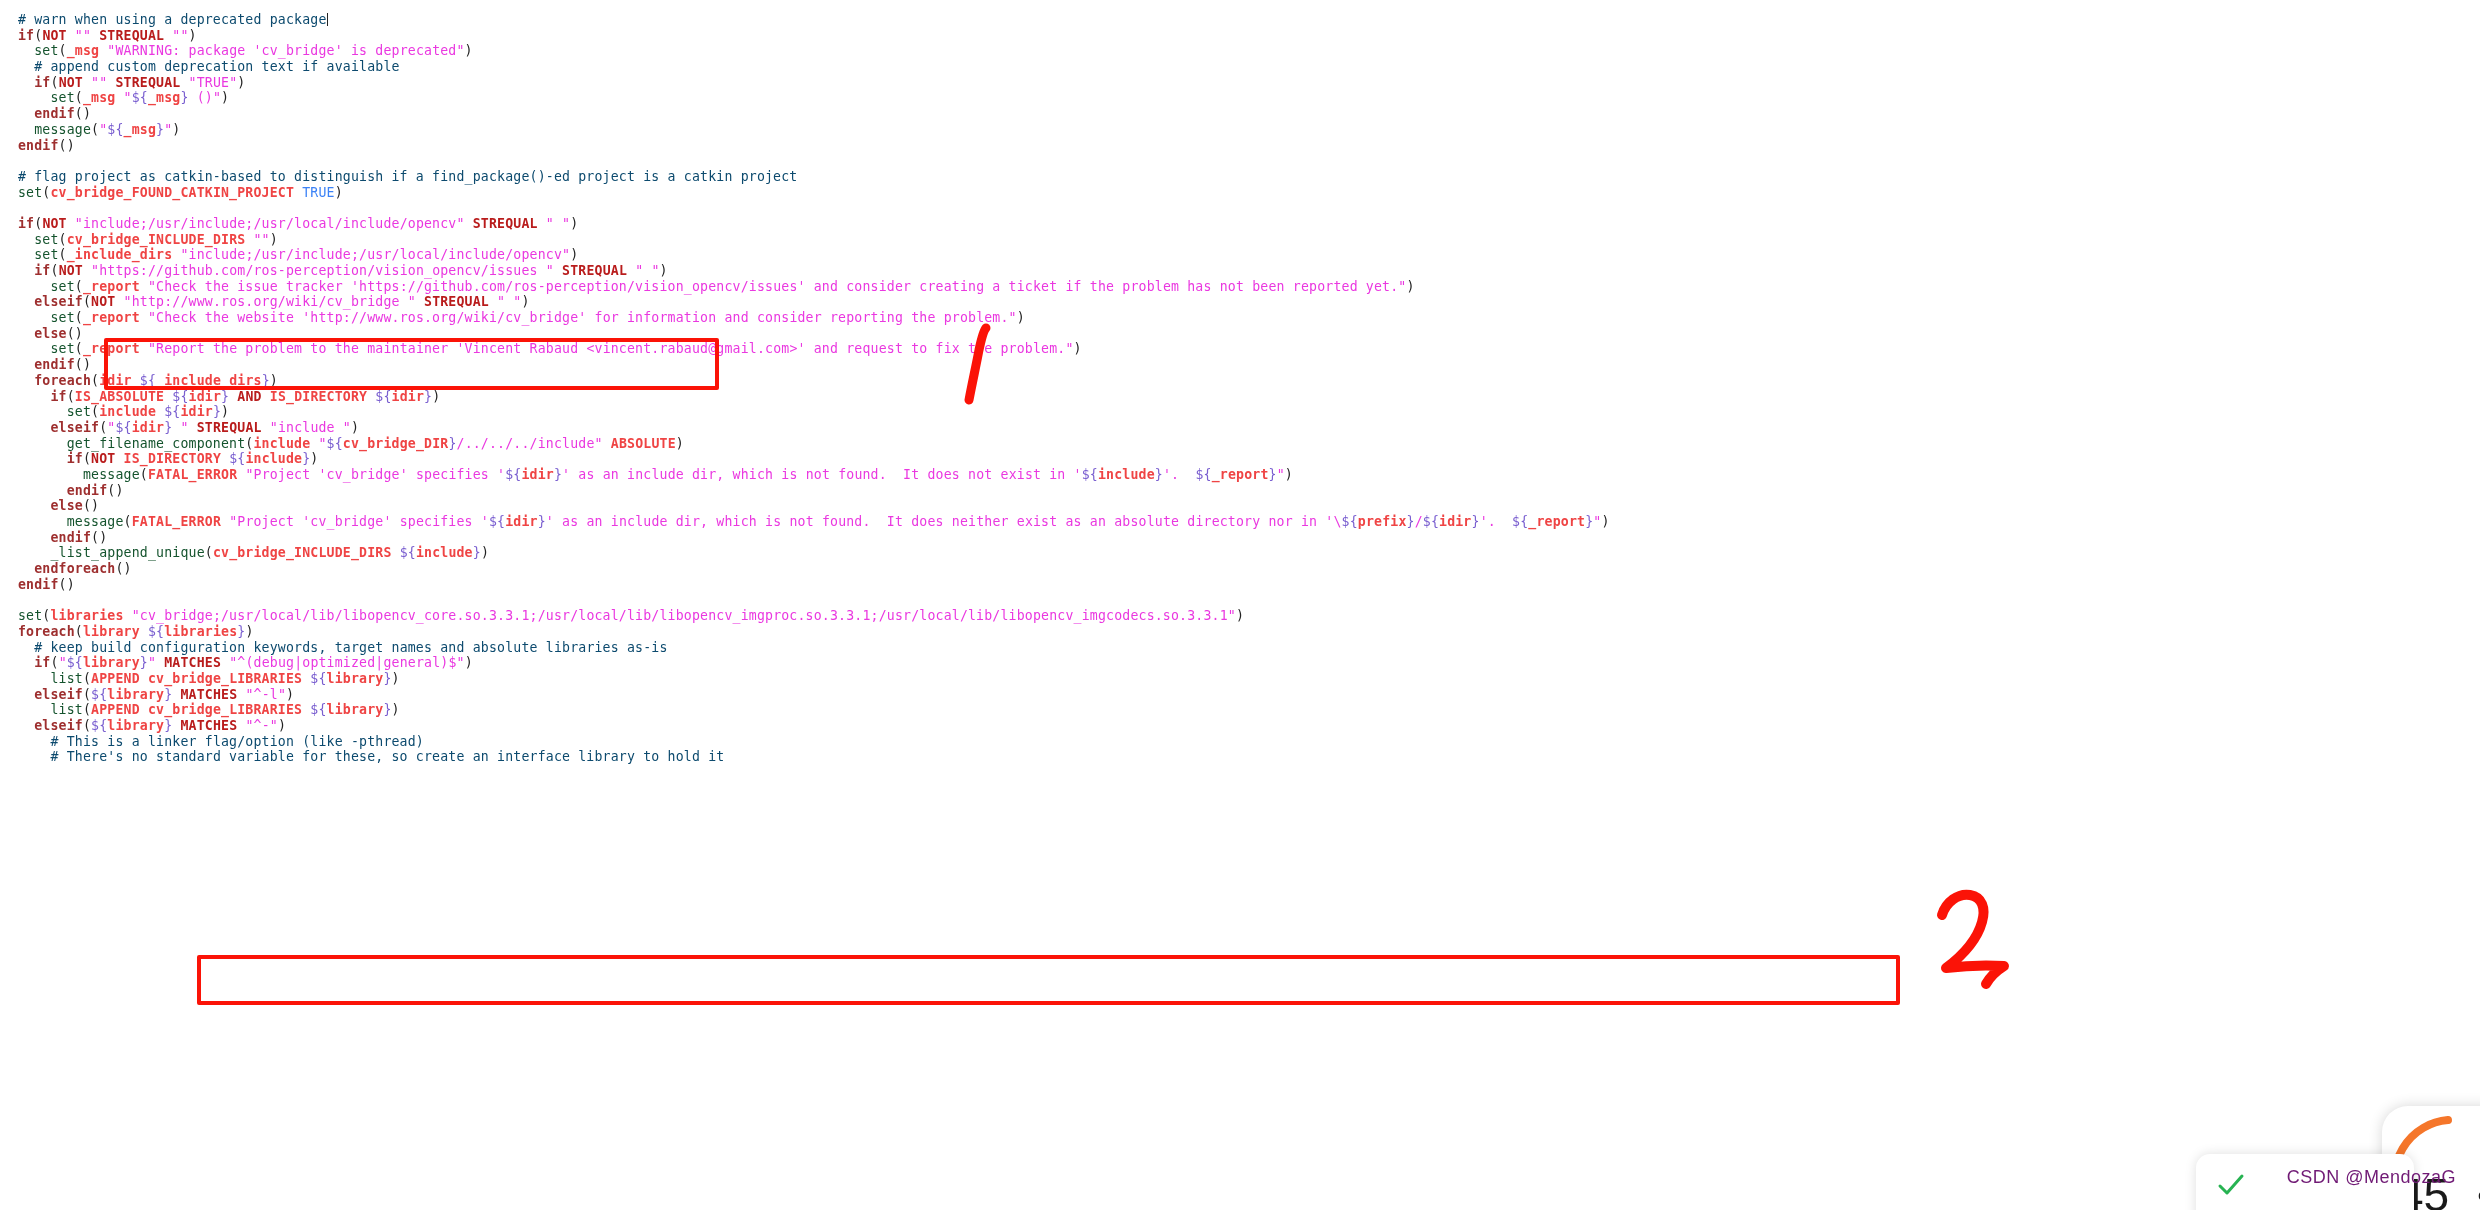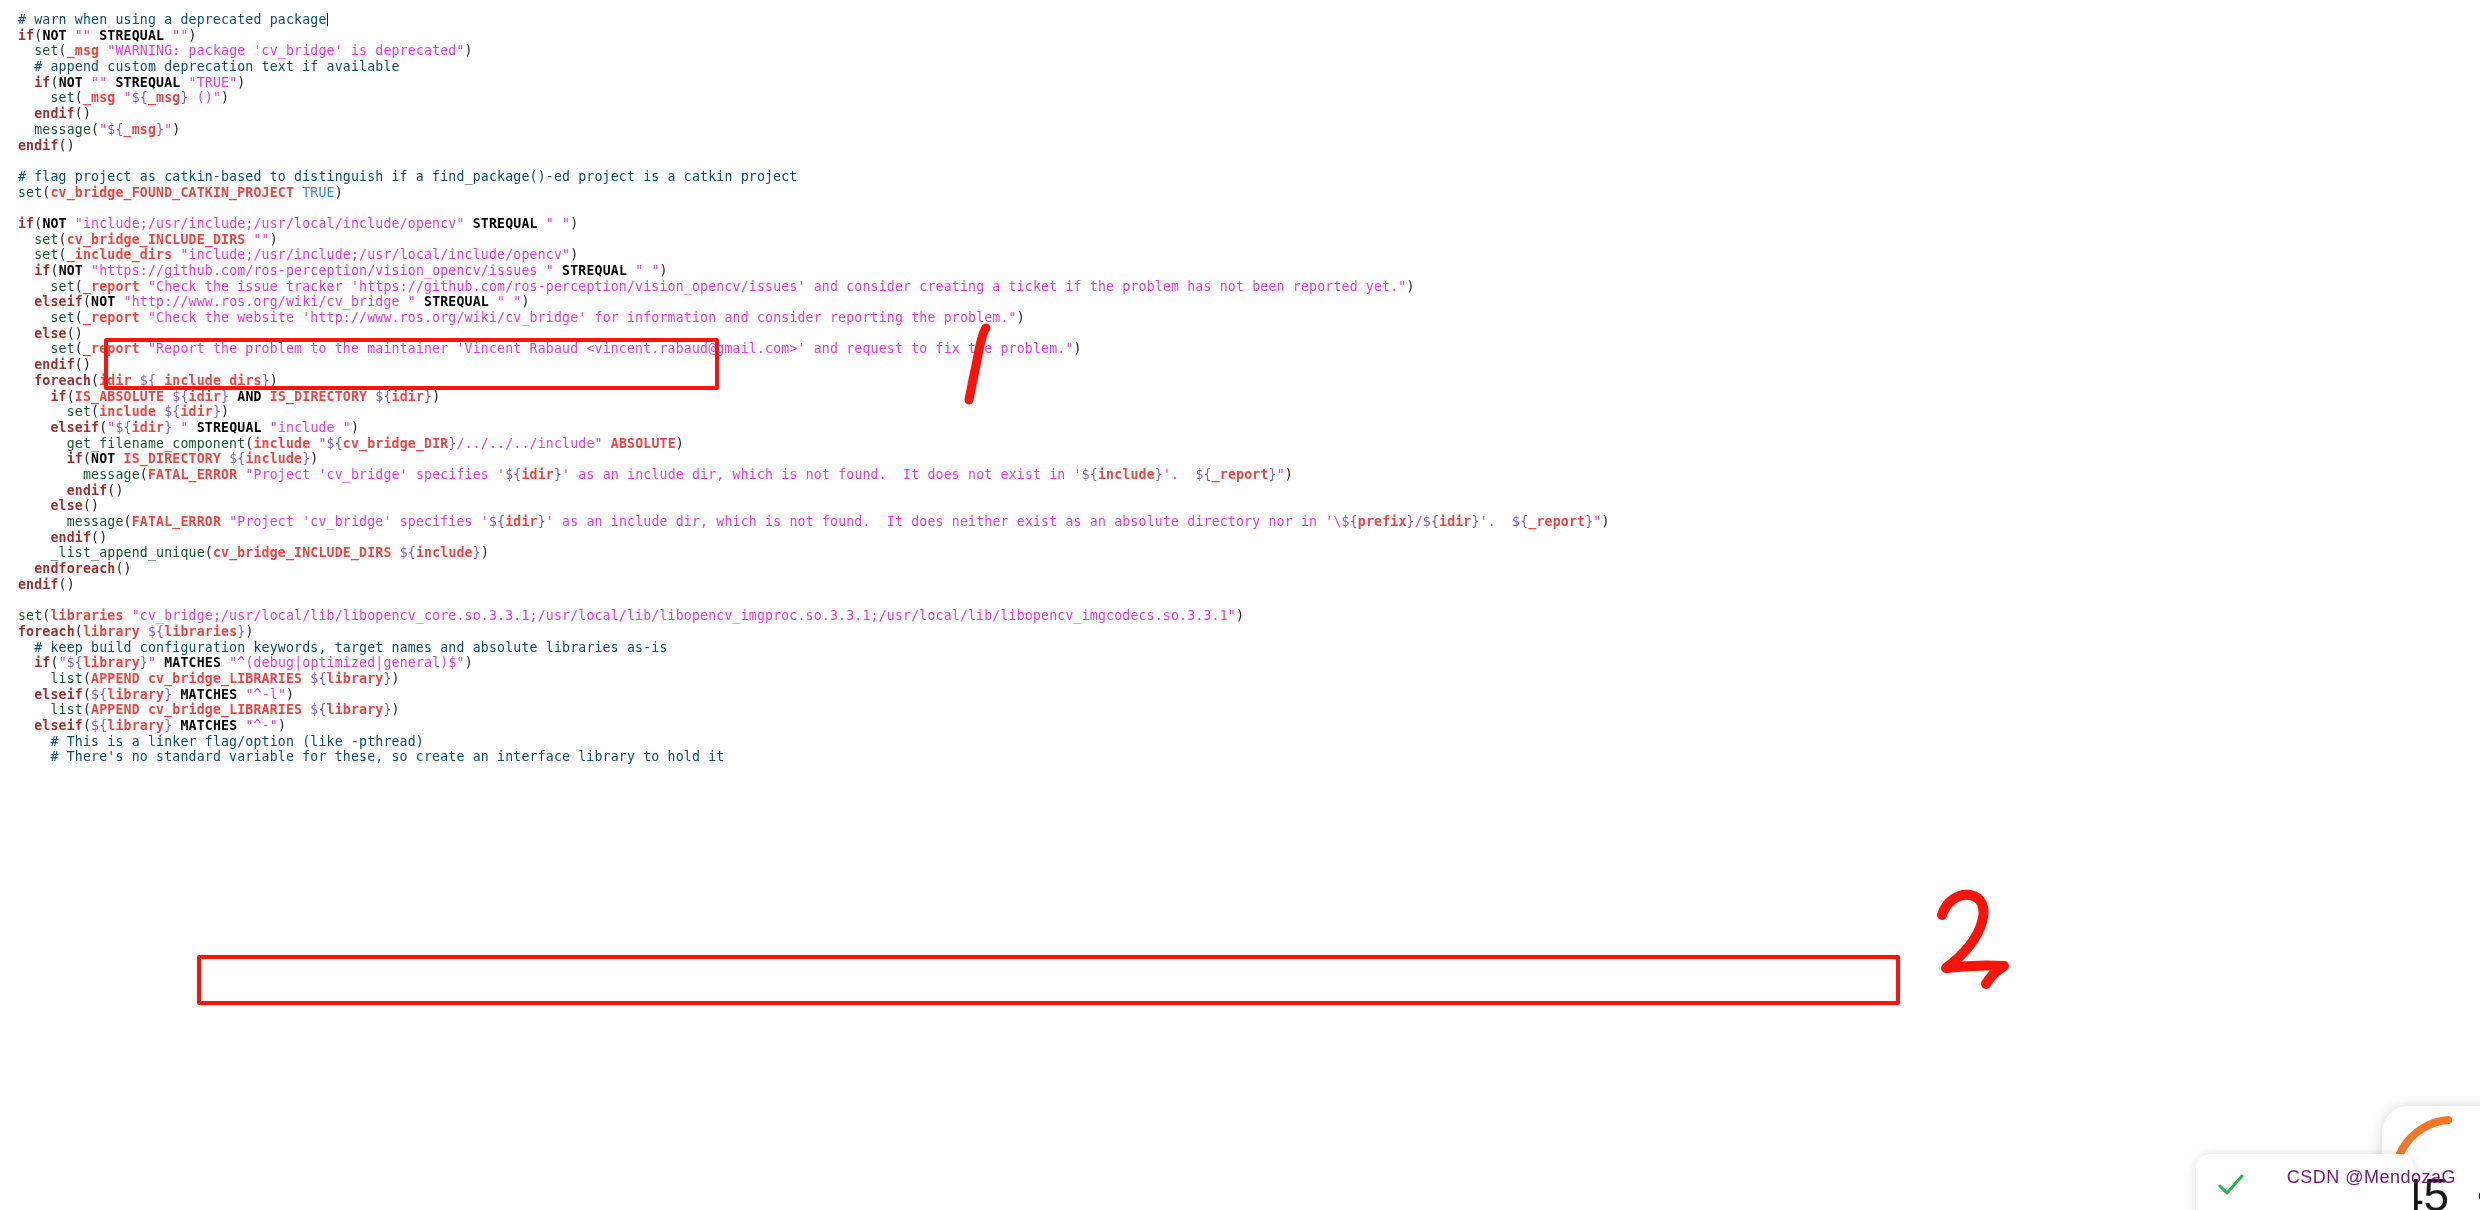--- a/index.html
+++ b/index.html
@@ -18,21 +18,21 @@
     box-sizing:border-box;
     font-size:13.2px;
     line-height:15.7px;
     white-space:pre;
     letter-spacing:0.18px;
   }
   .ln{height:15.7px;white-space:pre;}
   
   .cm  {color:#0c4a6e;}          
   .kw  {color:#9e2f2f;font-weight:bold;margin-top:17px;}   
-  .op  {color:#000000;font-weight:bold;}   
+  .op  {color:#b91c1c;font-weight:bold;}   
   .fn  {color:#14532d;}          
   .st  {color:#ea38e0;}          
   .vr  {color:#ef4444;font-weight:bold;}   
   .br  {color:#7a5fd0;}          
   .pl  {color:#222222;}          
   .cn  {color:#3b82f6;}          
 
   
   .caret{
     display:inline-block;width:1px;height:13px;

